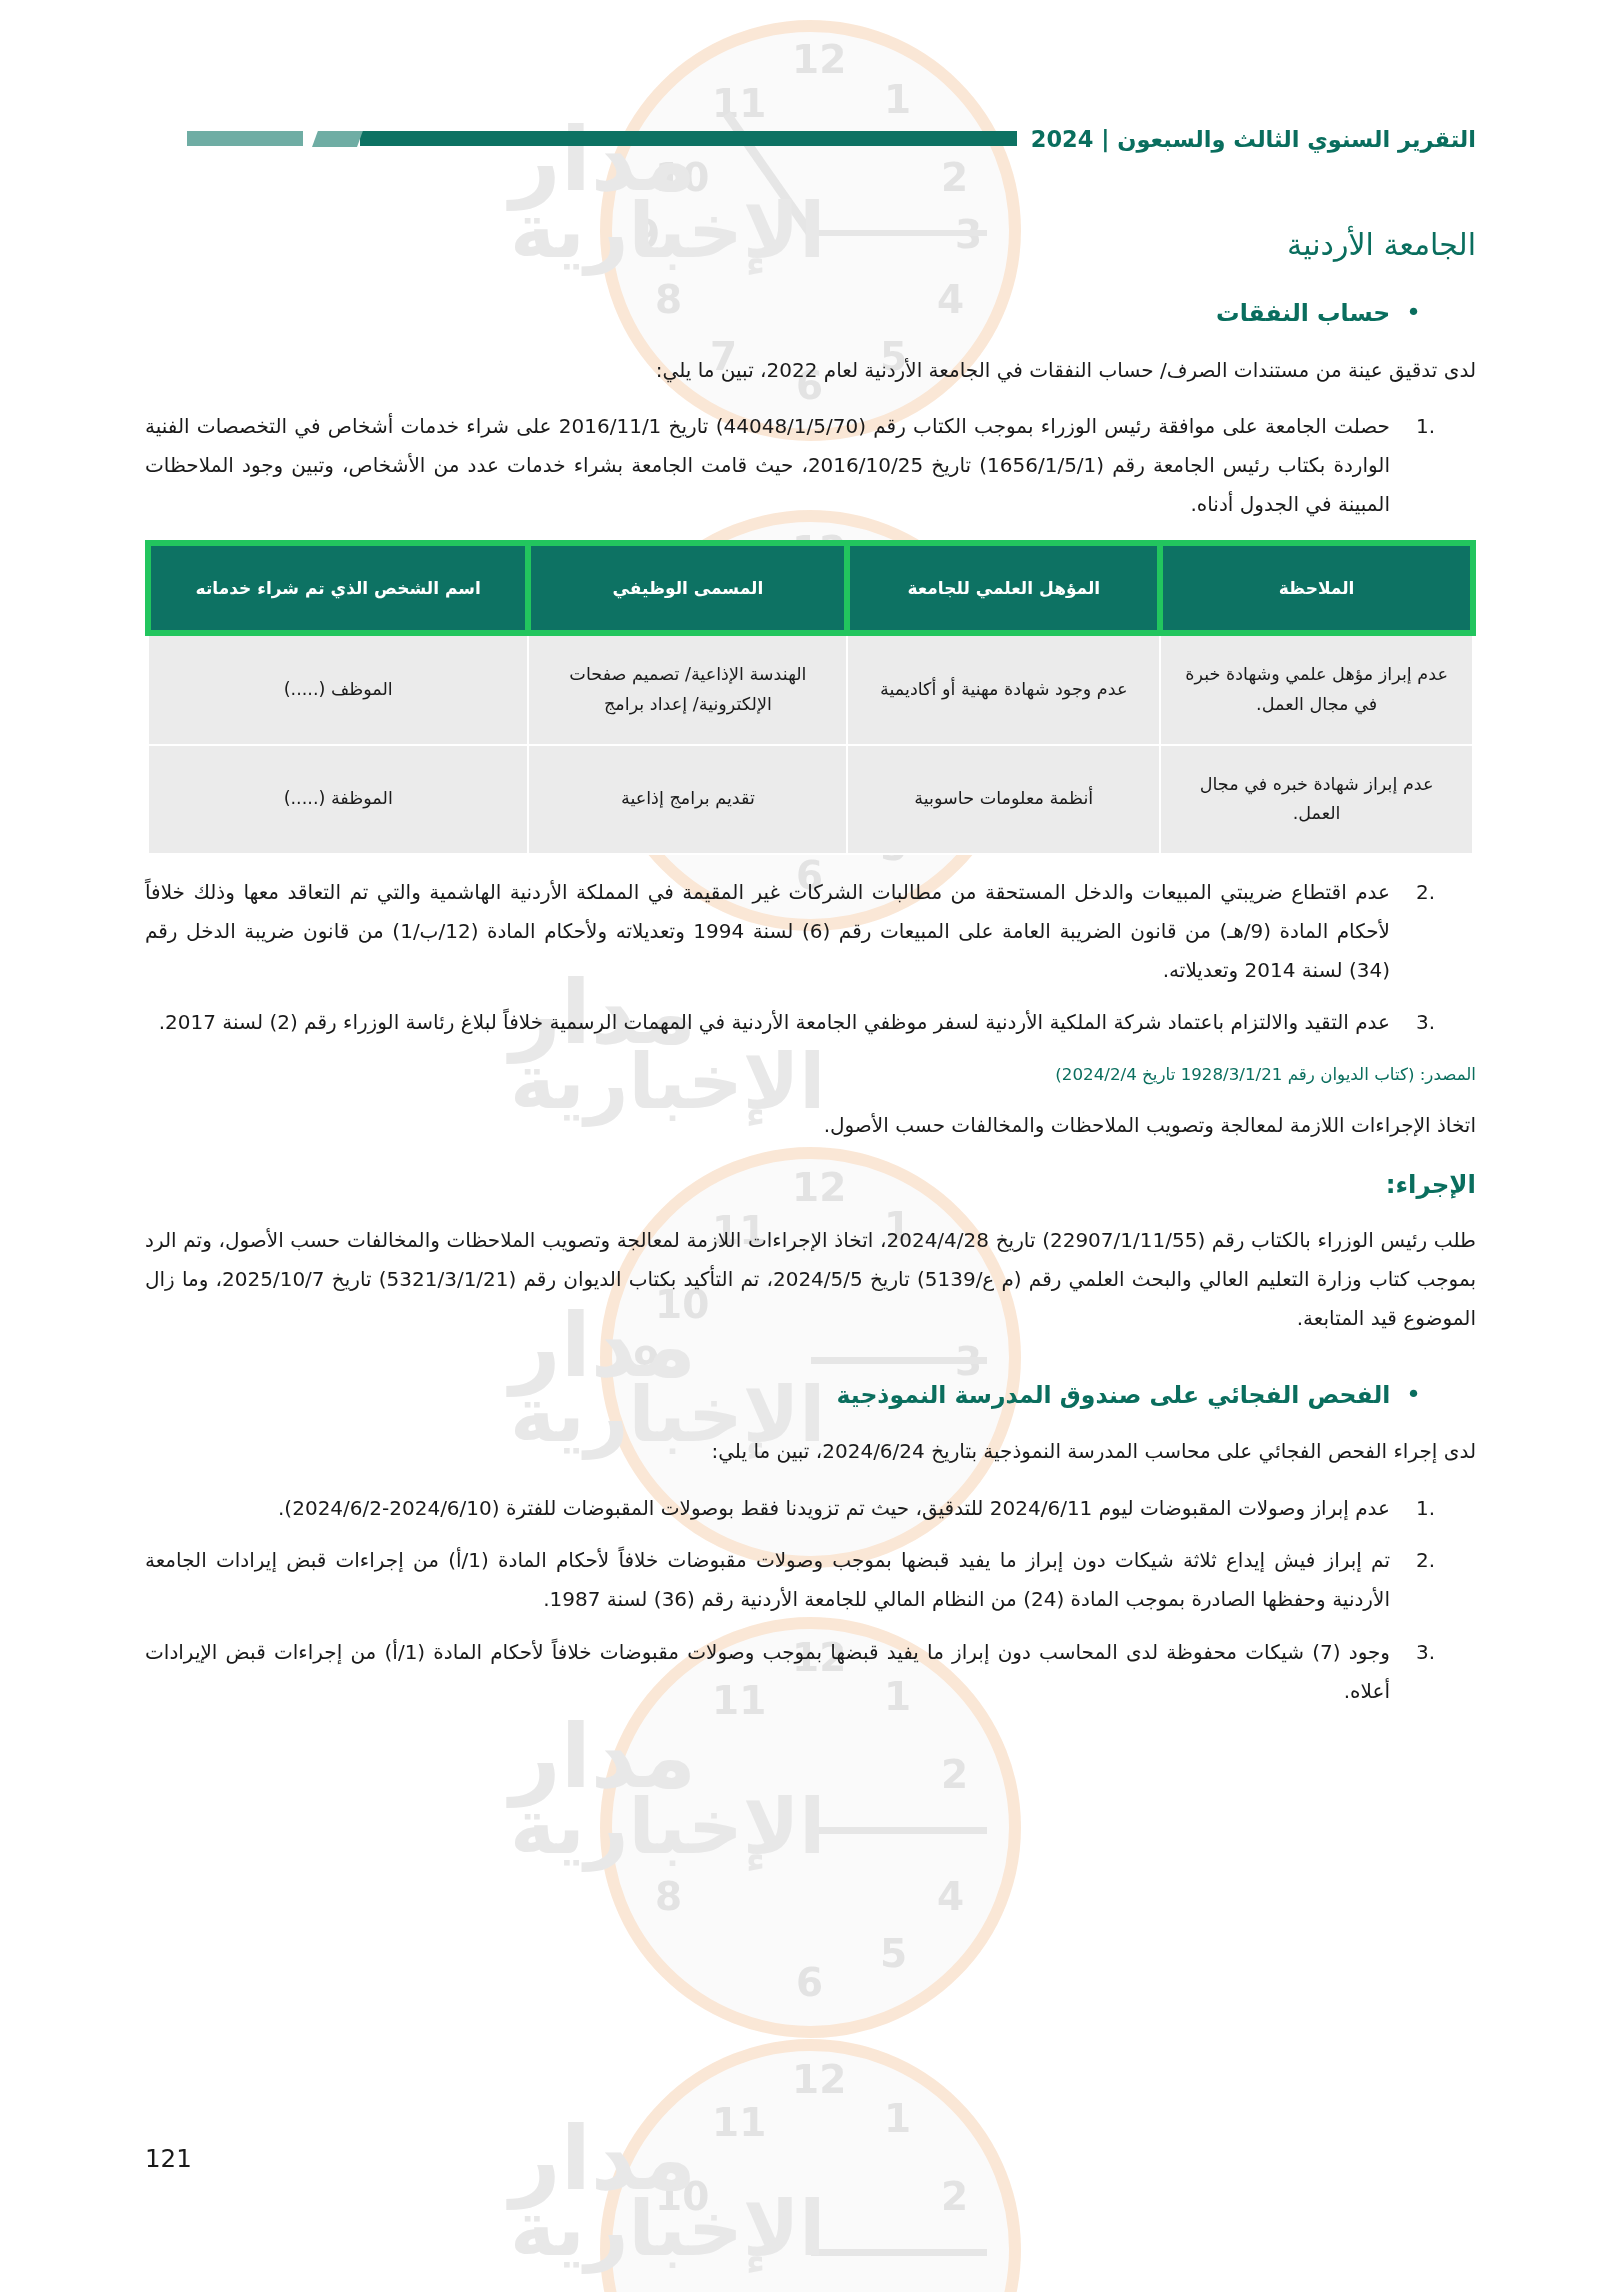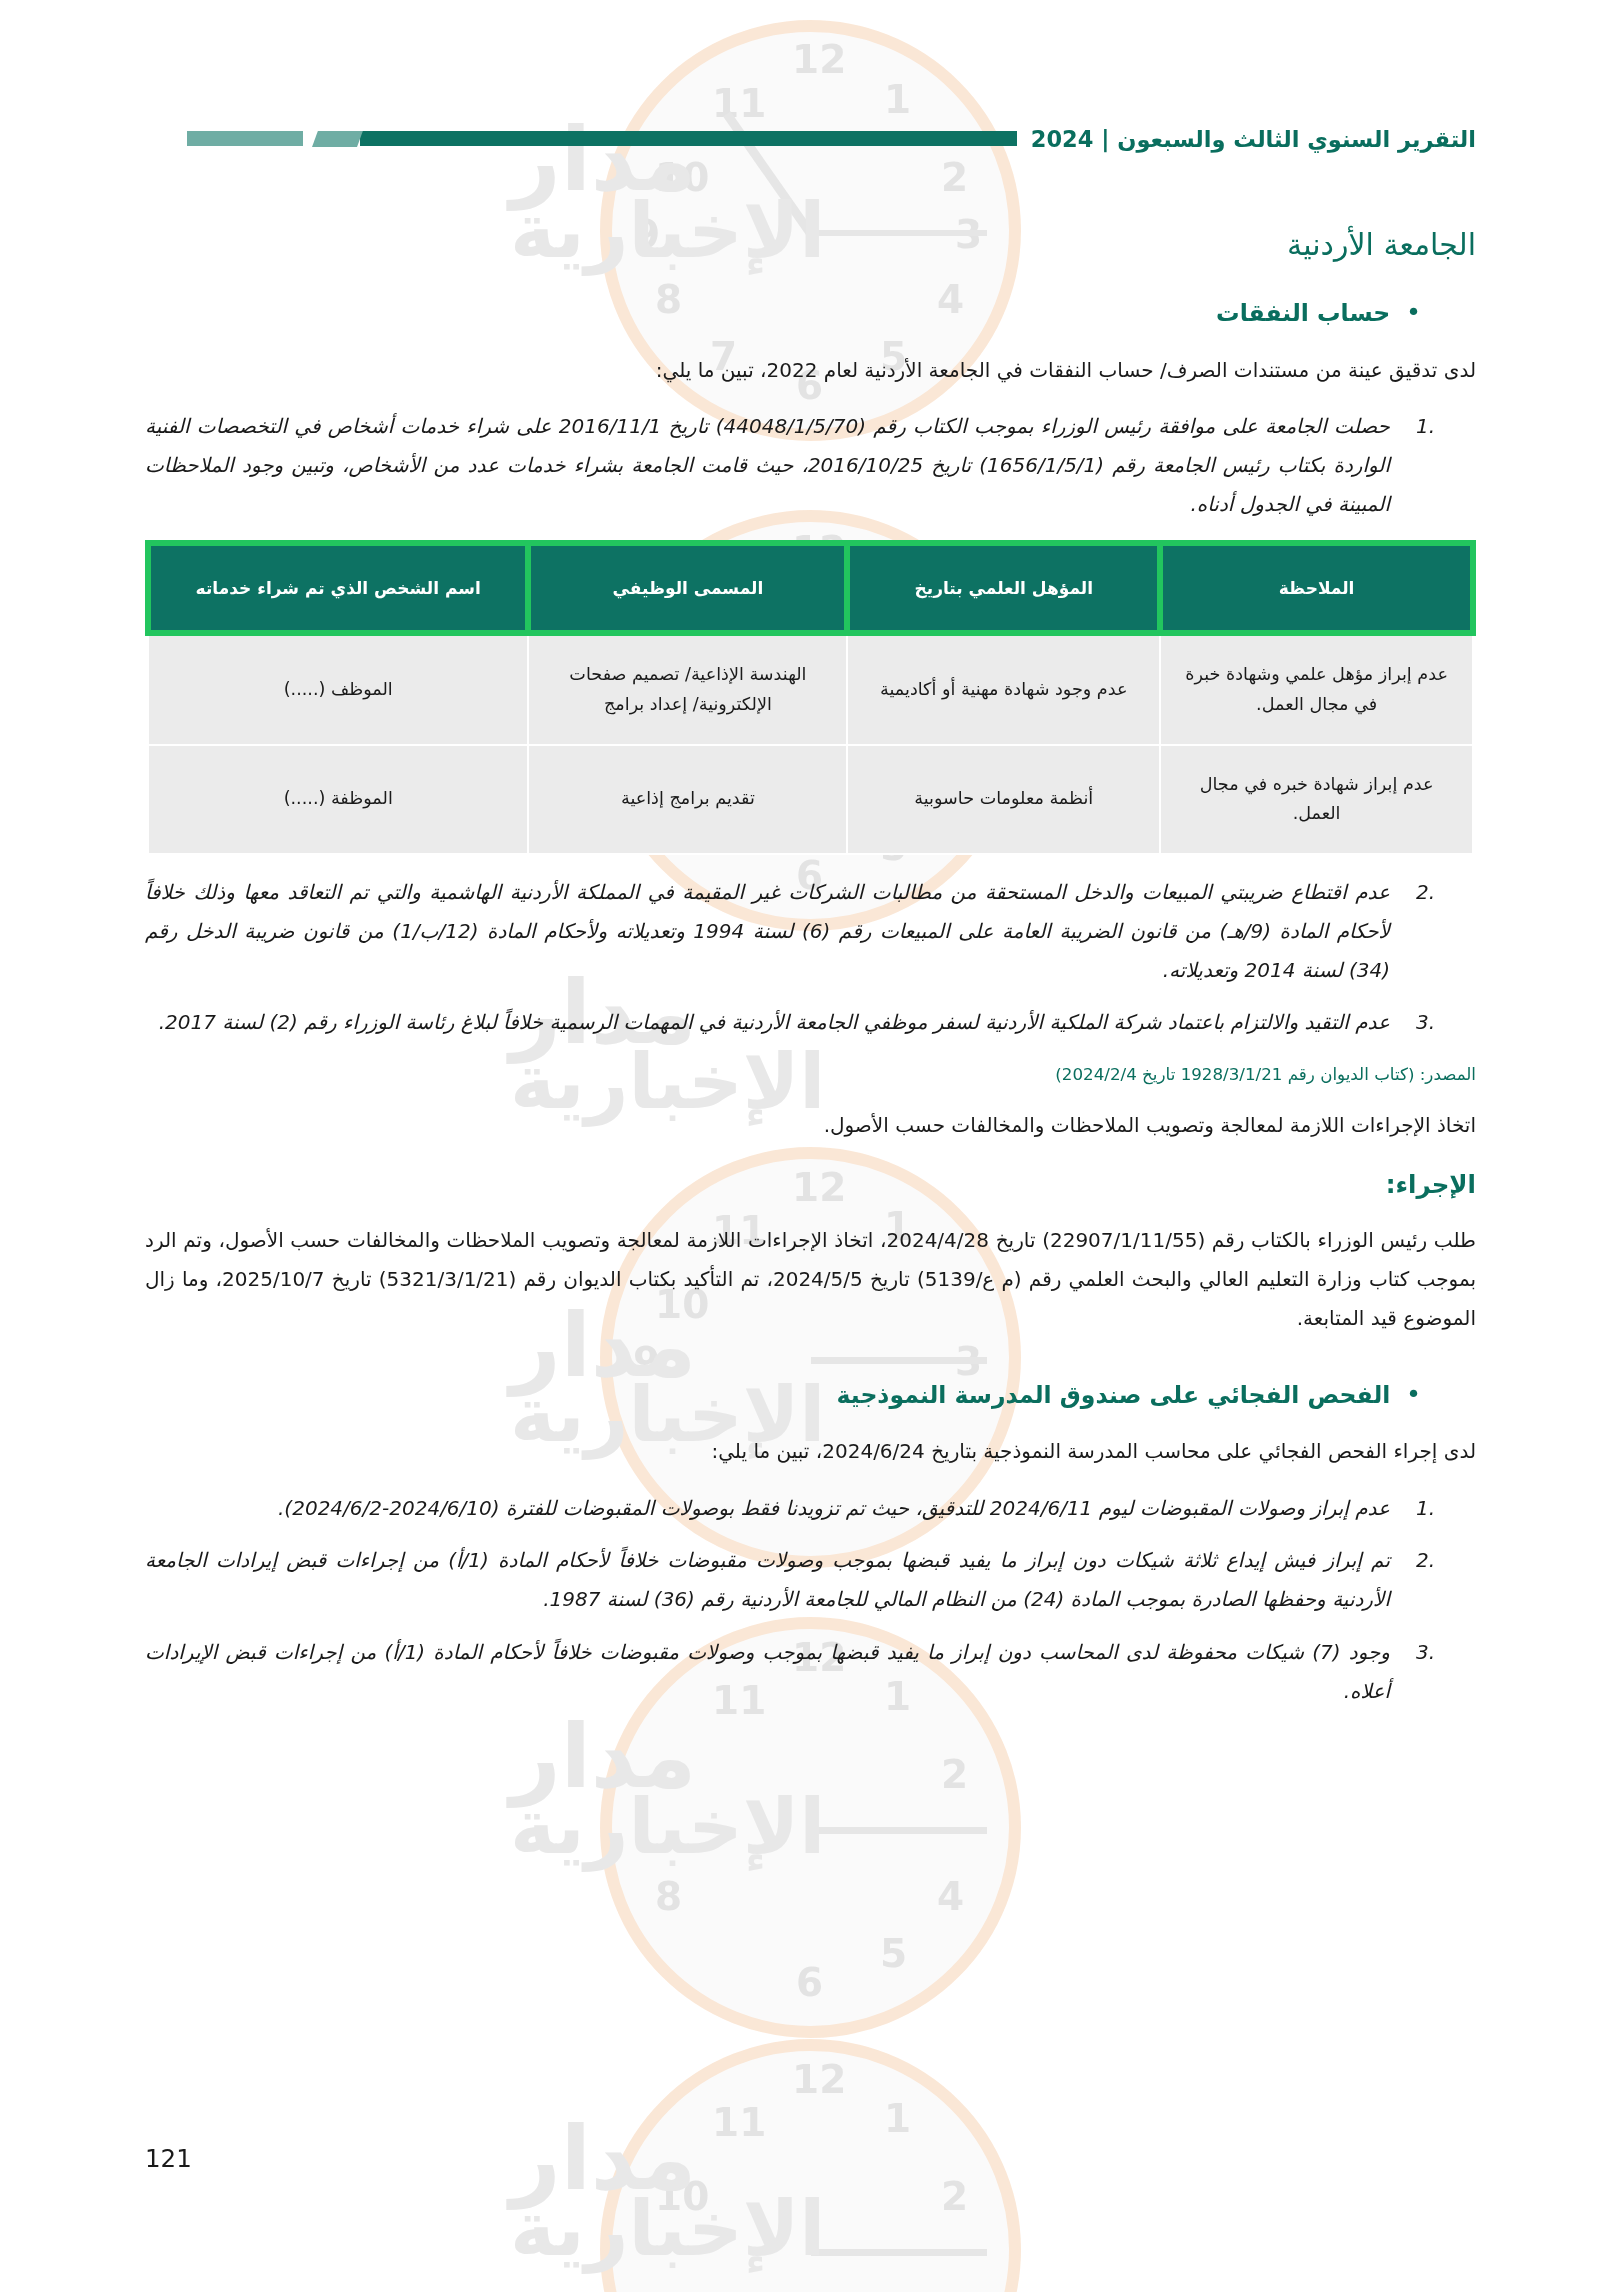--- a/index.html
+++ b/index.html
@@ -144,21 +144,20 @@
     text-align: justify;
     text-align-last: right;
   }
   p.body.first { margin-top: 23.5px; }
 
   ol.numlist {
     margin: 17.6px 0 0 0;
     padding: 0 41px 0 0;
     list-style: none;
     counter-reset: numitem;
-    font-style: italic;
   }
   ol.numlist > li {
     counter-increment: numitem;
     position: relative;
     font-size: 20px;
     line-height: 1.95;
     color: #1a1a1a;
     text-align: justify;
     text-align-last: right;
     margin-bottom: 13.7px;
@@ -342,21 +341,21 @@
     <p class="body first">لدى تدقيق عينة من مستندات الصرف/ حساب النفقات في الجامعة الأردنية لعام 2022، تبين ما يلي:</p>
 
     <ol class="numlist">
       <li>حصلت الجامعة على موافقة رئيس الوزراء بموجب الكتاب رقم (44048/1/5/70) تاريخ 2016/11/1 على شراء خدمات أشخاص في التخصصات الفنية الواردة بكتاب رئيس الجامعة رقم (1656/1/5/1) تاريخ 2016/10/25، حيث قامت الجامعة بشراء خدمات عدد من الأشخاص، وتبين وجود الملاحظات المبينة في الجدول أدناه.</li>
     </ol>
 
     <table class="ratio">
       <thead>
         <tr>
           <th class="c1">الملاحظة</th>
-          <th class="c2">المؤهل العلمي بتاريخ</th>
+          <th class="c2">المؤهل العلمي للجامعة</th>
           <th class="c3">المسمى الوظيفي</th>
           <th class="c4">اسم الشخص الذي تم شراء خدماته</th>
         </tr>
       </thead>
       <tbody>
         <tr>
           <td class="c1">عدم إبراز مؤهل علمي وشهادة خبرة في مجال العمل.</td>
           <td class="c2">عدم وجود شهادة مهنية أو أكاديمية</td>
           <td class="c3">الهندسة الإذاعية/ تصميم صفحات الإلكترونية/ إعداد برامج</td>
           <td class="c4">الموظف (.....)</td>

